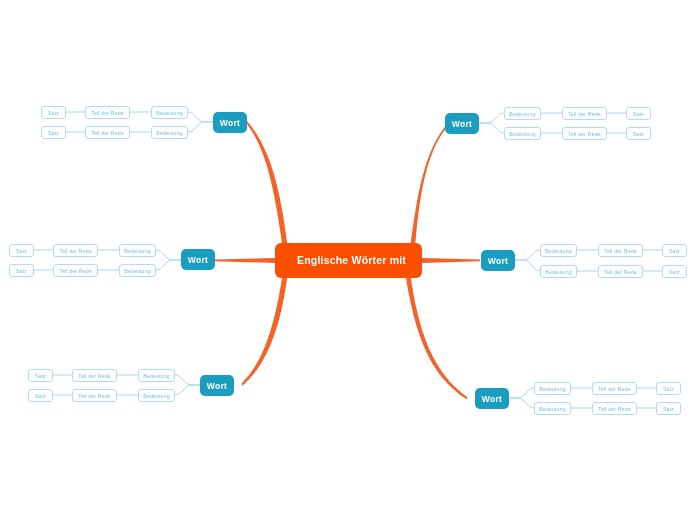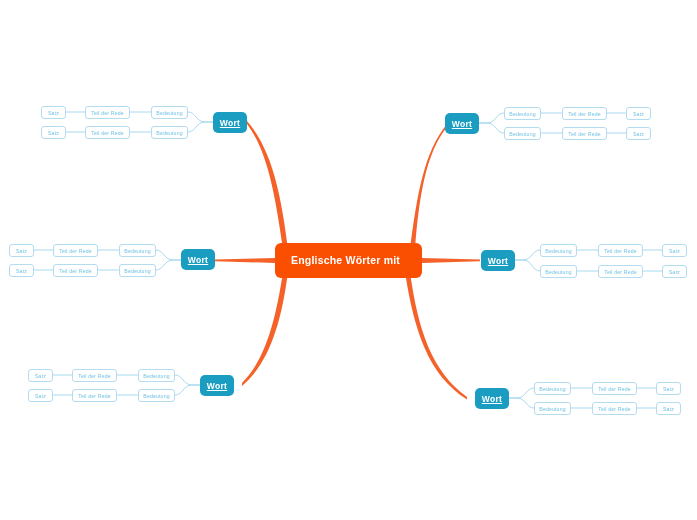--- a/index.html
+++ b/index.html
@@ -45,39 +45,38 @@
 
   
   .node-root {
     background: #fa4e00;
     color: #ffffff;
     border-radius: 6px;
     font-weight: bold;
     font-size: 10.5px;
     line-height: 13px;
     letter-spacing: 0.2px;
-    padding: 6px 16px;
+    padding: 6px 22px;
     text-align: left;
     justify-content: flex-start;
     z-index: 5;
   }
   .node-root .root-line {
     display: block;
   }
 
   
   .node-wort {
     background: #1b9dc1;
     color: #ffffff;
     border-radius: 5px;
     font-weight: bold;
     font-size: 8.5px;
     letter-spacing: 0.3px;
     z-index: 4;
-    text-decoration: underline;
   }
 
   
   .node-leaf {
     background: #ffffff;
     border: 1px solid #b3dcf0;
     border-radius: 3px;
     color: #74c3e2;
     font-size: 5.2px;
     letter-spacing: 0.15px;

